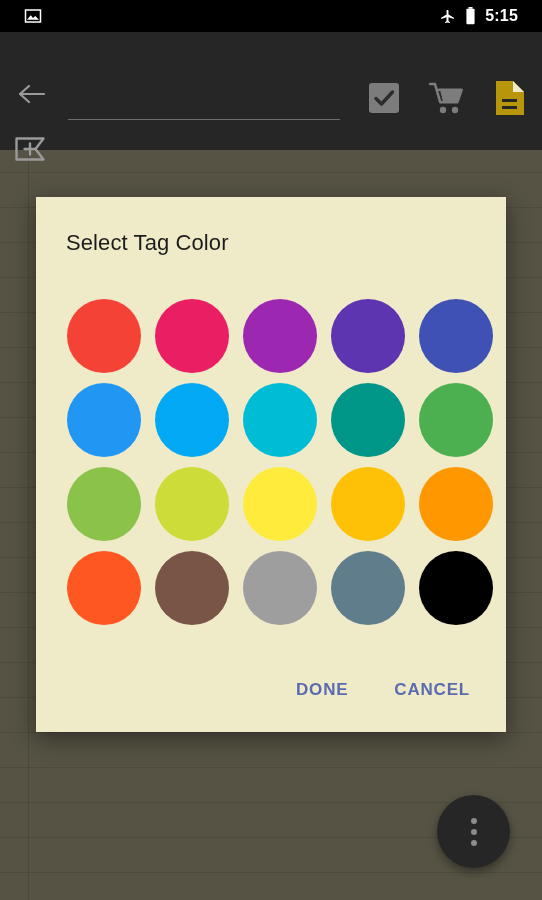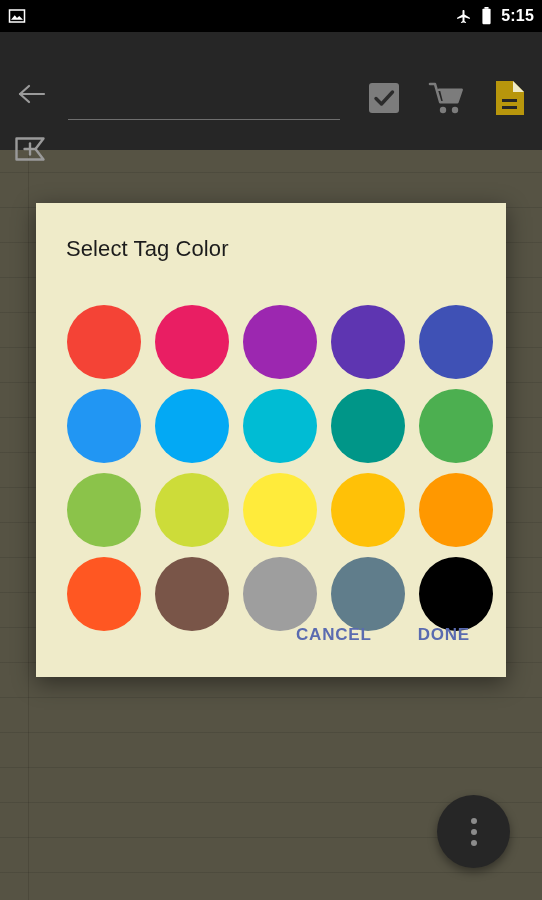--- a/index.html
+++ b/index.html
@@ -30,21 +30,21 @@
   #scrim {
     position:absolute; left:0; top:32px; right:0; bottom:0;
     background:rgba(0,0,0,0.18);
   }
 
   
   #statusbar {
     position:absolute; left:0; top:0; width:542px; height:32px;
     background:#000;
     display:flex; align-items:center;
-    padding:0 8px;
+    padding:0 24px;
     z-index:40;
   }
   #statusbar .left { display:flex; align-items:center; gap:8px; }
   #statusbar .right { margin-left:auto; display:flex; align-items:center; gap:9px; }
   .sb-time {
     color:#fff; font-size:16px; font-weight:bold; letter-spacing:0.2px;
     line-height:1;
   }
   .sb-ico { display:block; }
 
@@ -82,22 +82,22 @@
   #tb-doc    { left:488px; }
   #tb-addtag {
     position:absolute; left:14px; top:100px;
     width:42px; height:34px;
     display:flex; align-items:center; justify-content:flex-start;
   }
 
   
   #dialog {
     position:absolute;
-    left:36px; top:203px;
-    width:470px; height:474px;
+    left:36px; top:197px;
+    width:470px; height:535px;
     background:#EFEBC9;
     box-shadow:0 6px 22px rgba(0,0,0,0.45);
     z-index:50;
   }
   #dlg-title {
     position:absolute; left:30px; top:33px;
     font-size:22px; color:#1C1C1C;
     letter-spacing:0.1px;
   }
   #swatch-grid {
@@ -276,22 +276,22 @@
         </div>
         <div class="swatch-cell">
           <div class="swatch" style="background: rgb(96, 125, 139);"></div>
         </div>
         <div class="swatch-cell">
           <div class="swatch" style="background: rgb(0, 0, 0);"></div>
         </div>
       </div>
 
     <div id="dlg-buttons">
+      <button class="dlg-btn" style="color: rgb(90, 107, 176);">DONE</button>
       <button class="dlg-btn" style="color: rgb(90, 107, 176);">CANCEL</button>
-      <button class="dlg-btn" style="color: rgb(90, 107, 176);">DONE</button>
     </div>
   </div>
 
   <div id="fab" style="background: rgb(38, 38, 38);">
     <div class="dots">
       <div class="dot"></div>
       <div class="dot"></div>
       <div class="dot"></div>
     </div>
   </div>

